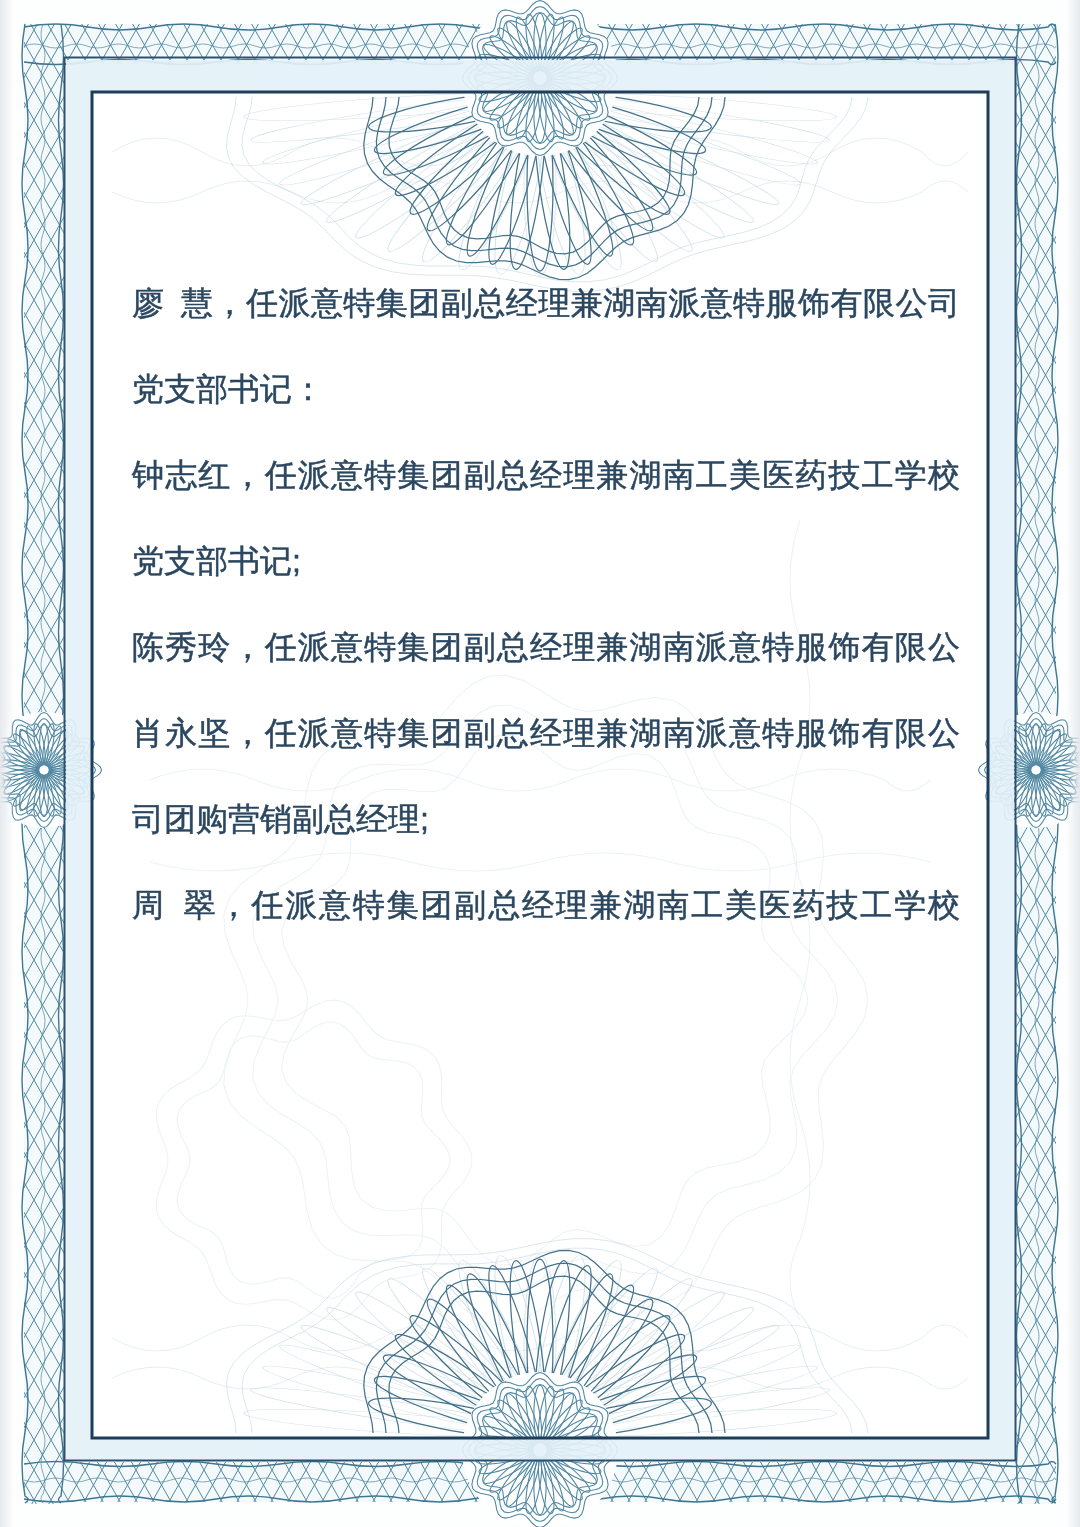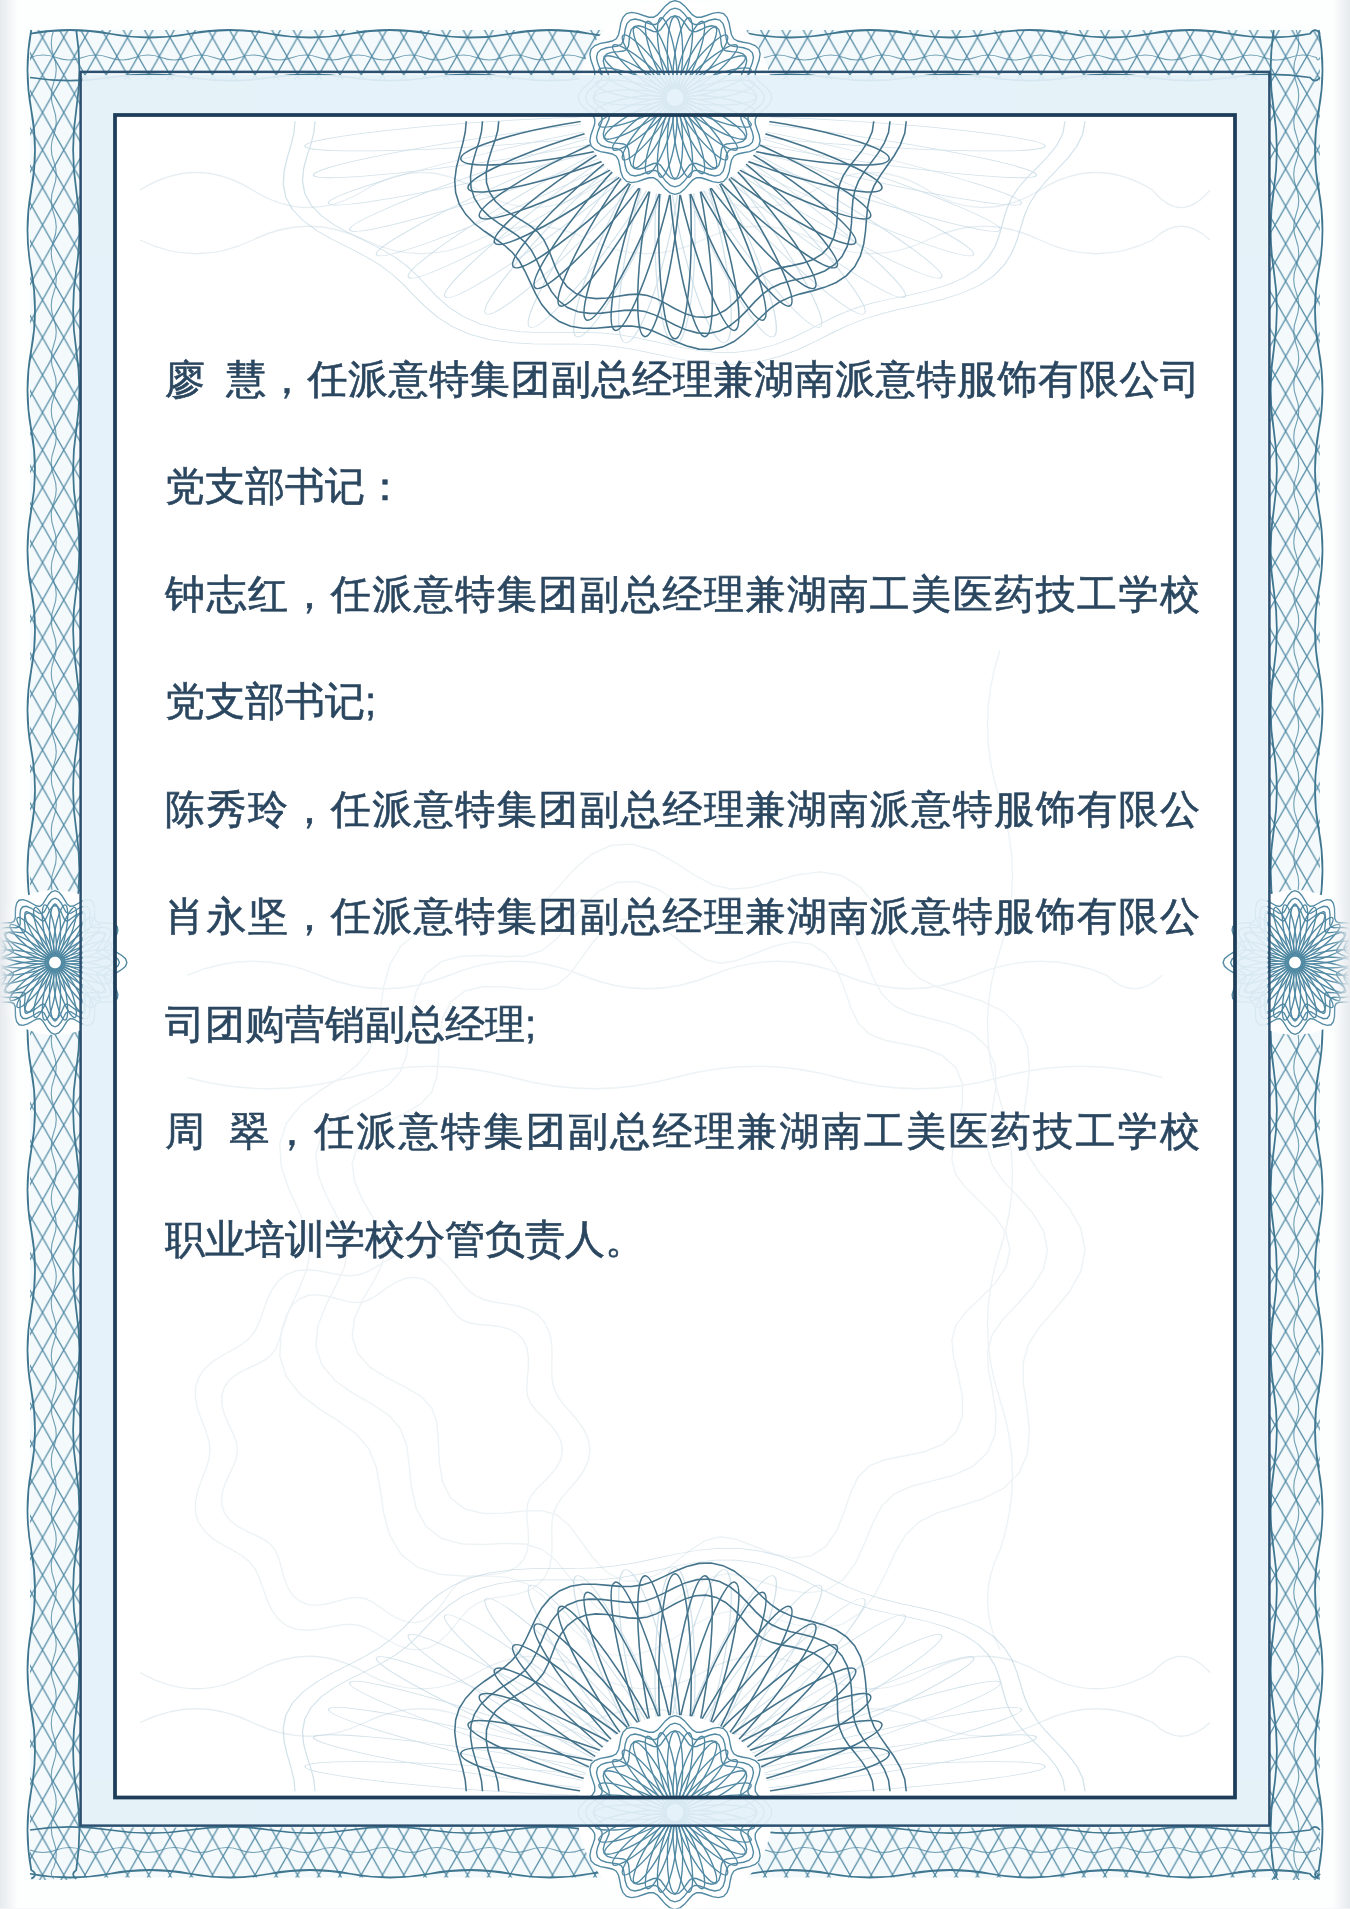--- a/index.html
+++ b/index.html
@@ -361,15 +361,14 @@
     </svg>
   <div class="doc-text">
       <div class="line full"><span class="pname">廖 慧，</span><span class="ptext">任派意特集团副总经理兼湖南派意特服饰有限公司</span></div>
       <div class="line"><span class="ptext">党支部书记：</span></div>
       <div class="line full"><span class="pname">钟志红，</span><span class="ptext">任派意特集团副总经理兼湖南工美医药技工学校</span></div>
       <div class="line"><span class="ptext">党支部书记;</span></div>
       <div class="line full"><span class="pname">陈秀玲，</span><span class="ptext">任派意特集团副总经理兼湖南派意特服饰有限公</span></div>
       <div class="line full"><span class="pname">肖永坚，</span><span class="ptext">任派意特集团副总经理兼湖南派意特服饰有限公</span></div>
       <div class="line"><span class="ptext">司团购营销副总经理;</span></div>
       <div class="line full"><span class="pname">周 翠，</span><span class="ptext">任派意特集团副总经理兼湖南工美医药技工学校</span></div>
-      <div class="line"><span class="ptext">职业培训学校分管负责人。</span></div>
     </div>
 </div>
 
 </body></html>

